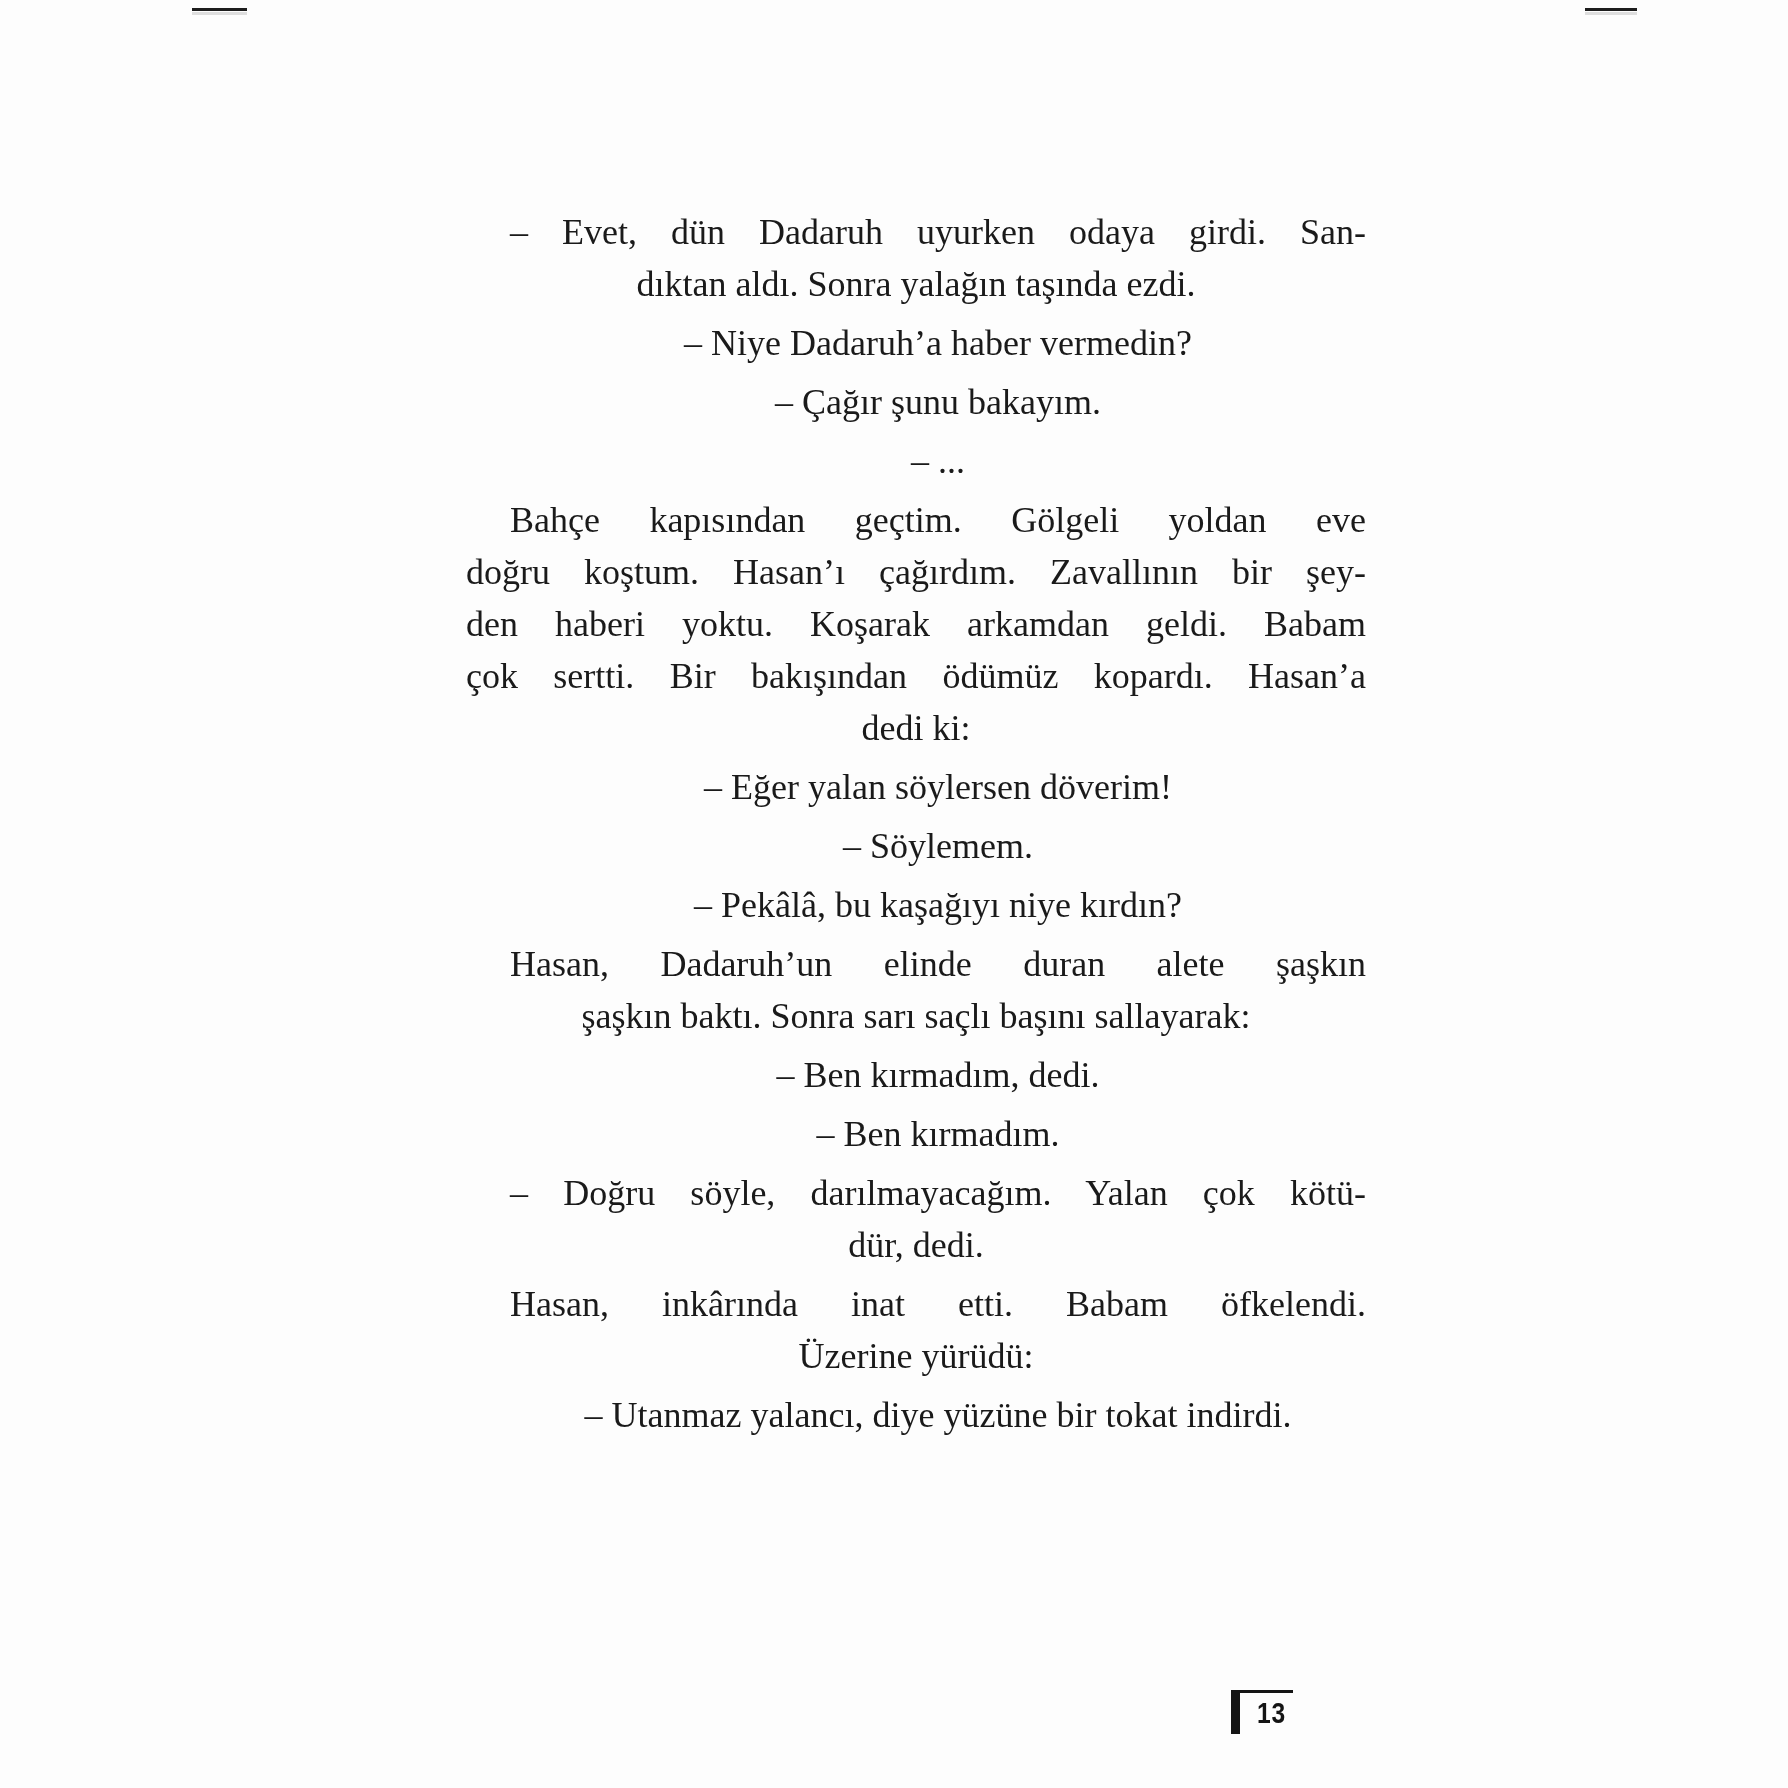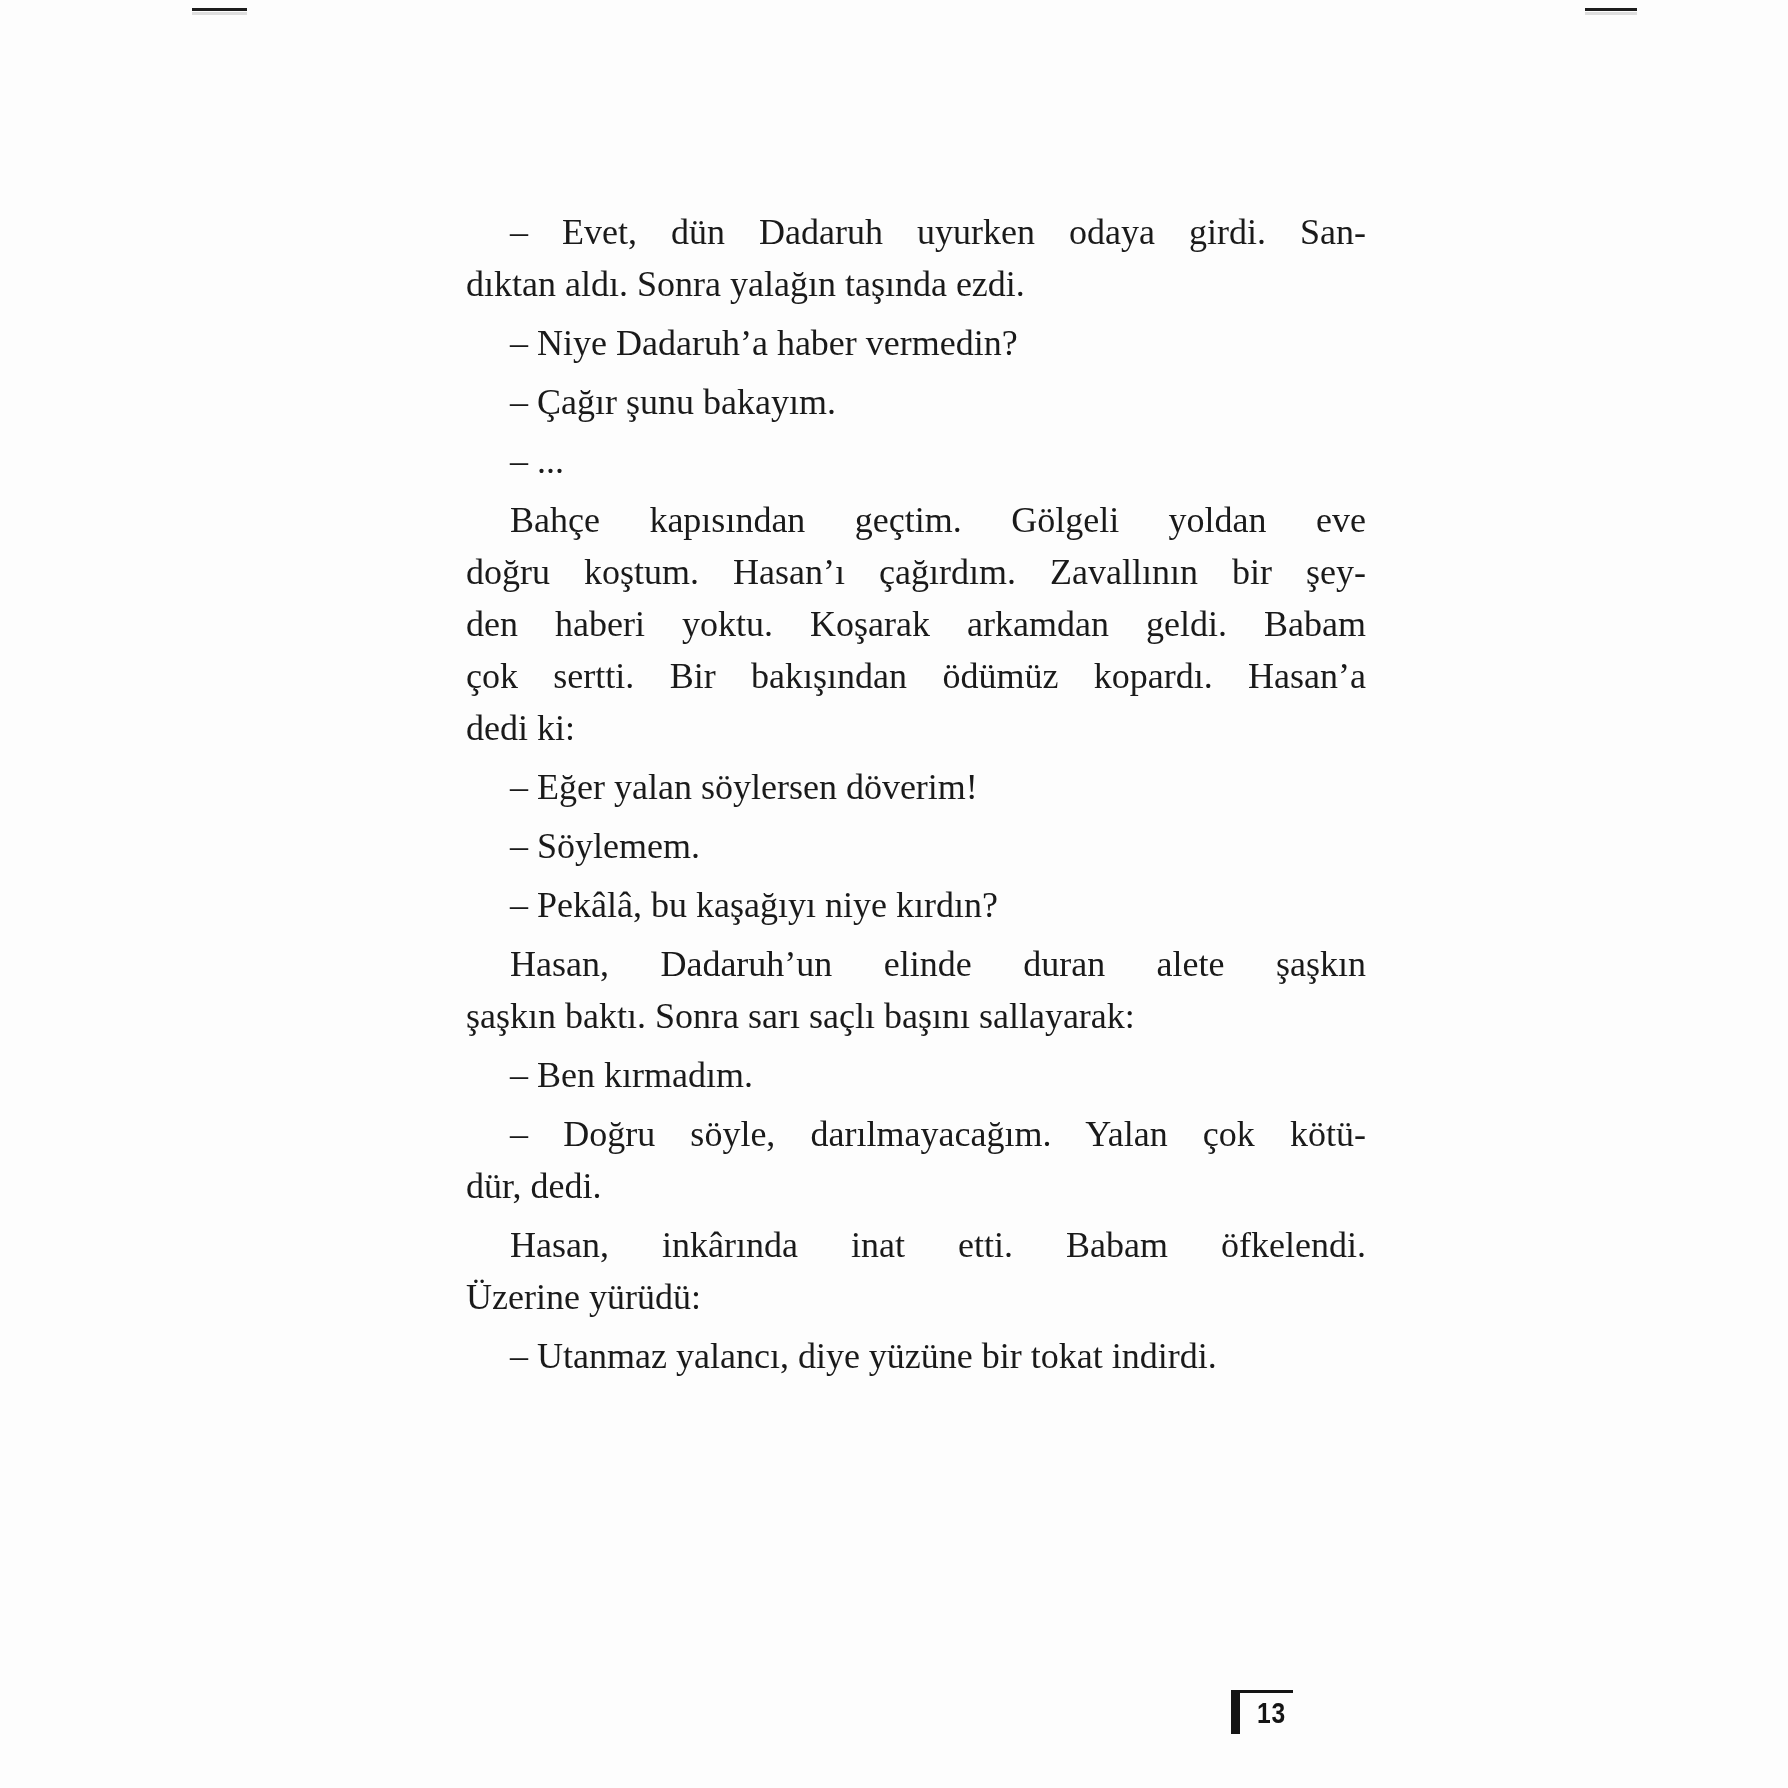--- a/index.html
+++ b/index.html
@@ -29,21 +29,21 @@
     top: 206px;
     width: 900px;
     color: #1a1a1a;
   }
   .text-block p {
     margin: 0 0 7px 0;
     padding: 0;
     font-size: 36px;
     line-height: 52px;
   }
-  .line { display: block; }
+  .line { display: block; text-align: center; }
   .line.first { padding-left: 44px; }
   .line.just {
     text-align: justify;
     text-align-last: justify;
   }
 
   
   .pagenum {
     position: absolute;
     left: 1231px;
@@ -112,20 +112,23 @@
         <span class="line first">– Söylemem.</span>
       </p>
       <p>
         <span class="line first">– Pekâlâ, bu kaşağıyı niye kırdın?</span>
       </p>
       <p>
         <span class="line first just">Hasan, Dadaruh’un elinde duran alete şaşkın</span>
         <span class="line">şaşkın baktı. Sonra sarı saçlı başını sallayarak:</span>
       </p>
       <p>
+        <span class="line first">– Ben kırmadım, dedi.</span>
+      </p>
+      <p>
         <span class="line first">– Ben kırmadım.</span>
       </p>
       <p>
         <span class="line first just">– Doğru söyle, darılmayacağım. Yalan çok kötü-</span>
         <span class="line">dür, dedi.</span>
       </p>
       <p>
         <span class="line first just">Hasan, inkârında inat etti. Babam öfkelendi.</span>
         <span class="line">Üzerine yürüdü:</span>
       </p>

